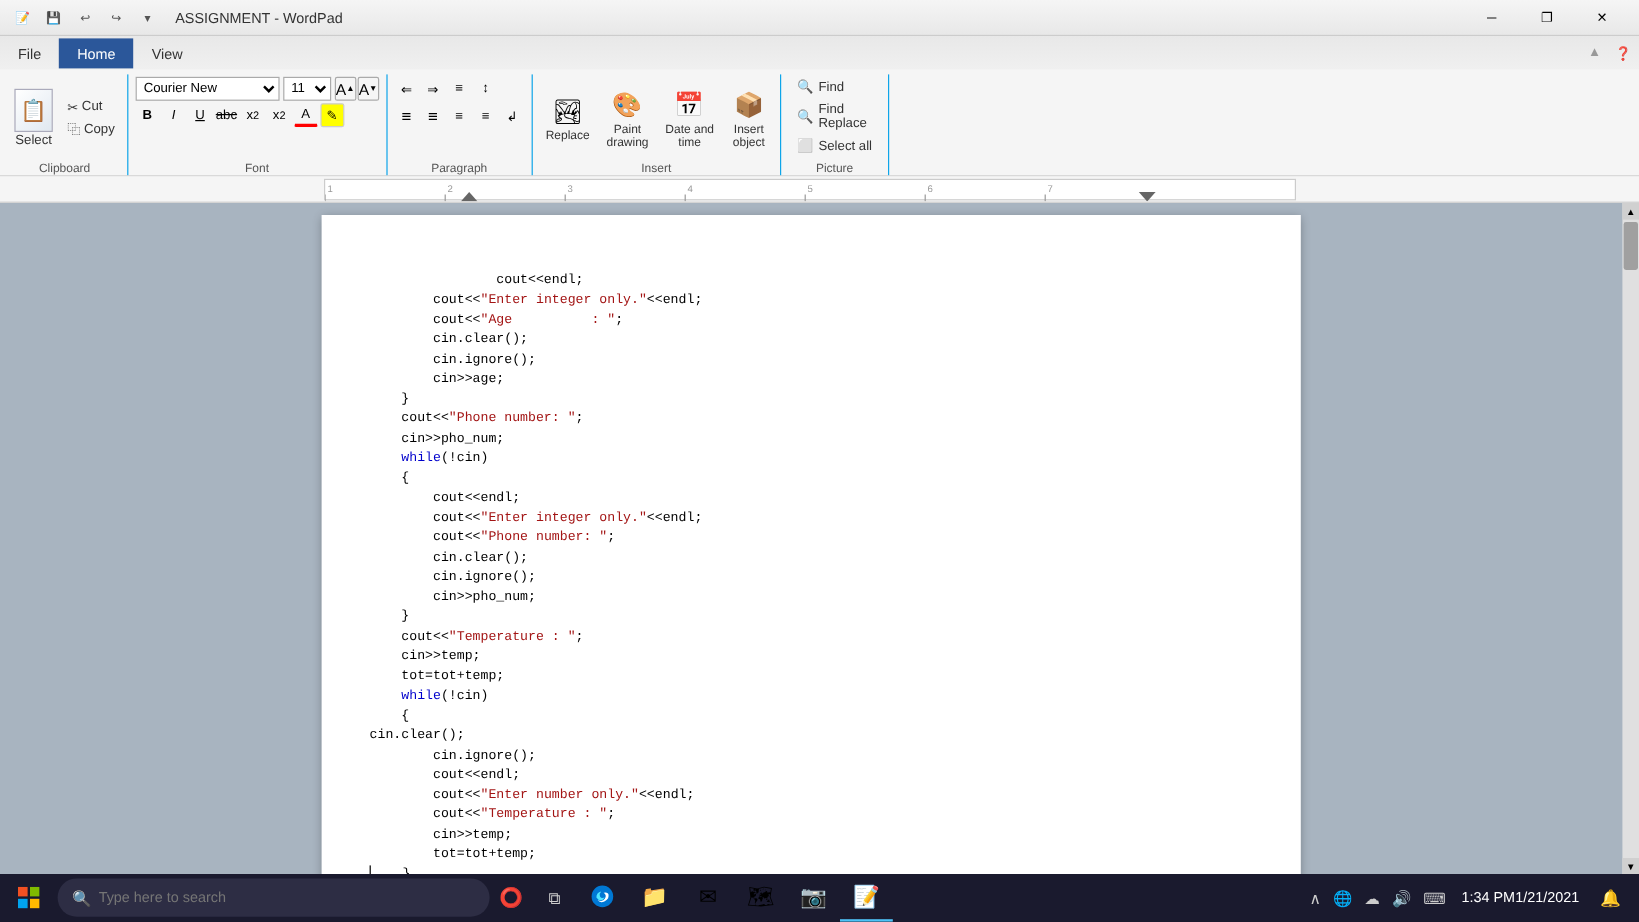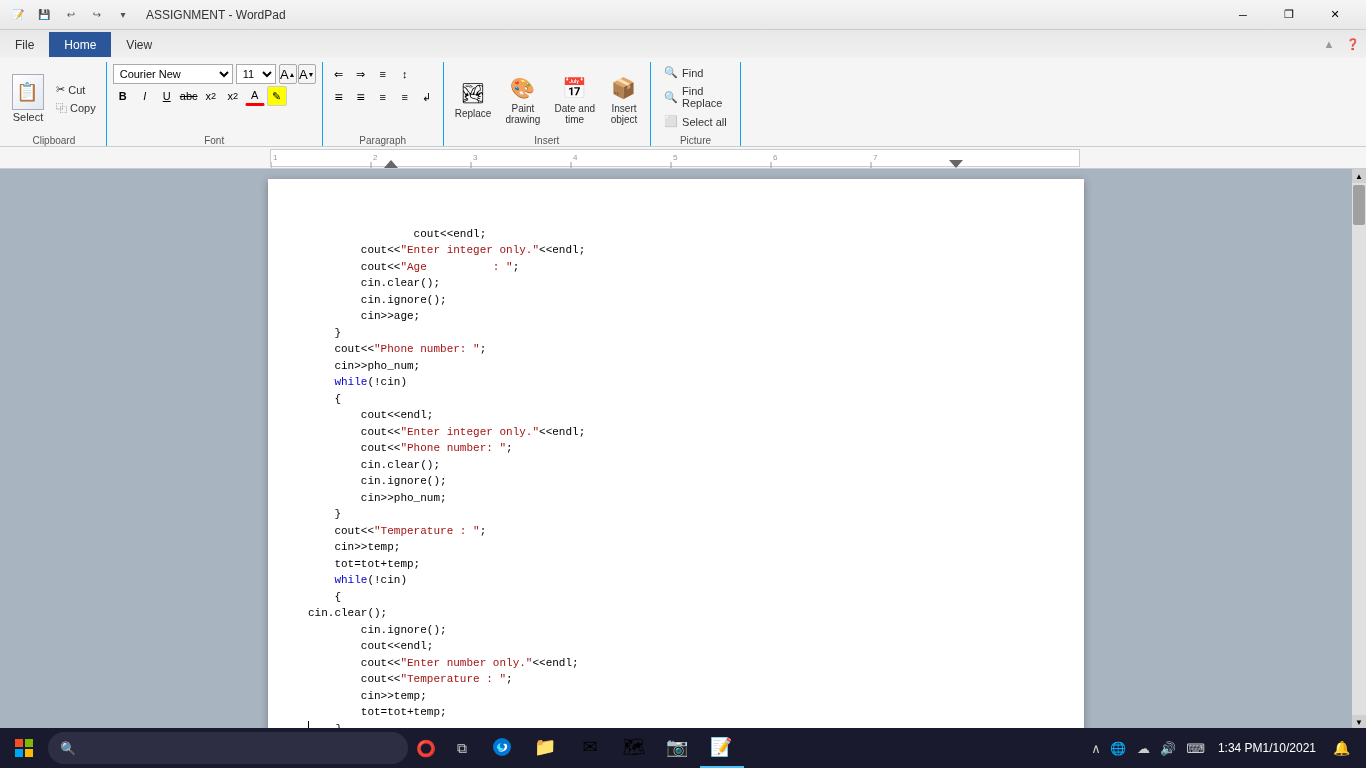--- a/index.html
+++ b/index.html
@@ -746,20 +746,21 @@
   <div id="start-btn">
     <svg width="18" height="18" viewBox="0 0 18 18">
       <rect x="0" y="0" width="8" height="8" fill="#f25022"></rect>
       <rect x="10" y="0" width="8" height="8" fill="#7fba00"></rect>
       <rect x="0" y="10" width="8" height="8" fill="#00a4ef"></rect>
       <rect x="10" y="10" width="8" height="8" fill="#ffb900"></rect>
     </svg>
   </div>
   <div id="search-bar">
     <span id="search-icon-task">🔍</span>
+    <input type="text" placeholder="Type here to search" style="">
   </div>
   <div id="cortana-btn">⭕</div>
   <div id="task-view-btn">⧉</div>
 
   <div class="taskbar-app">
     <svg width="20" height="20" viewBox="0 0 20 20">
       <circle cx="10" cy="10" r="9" fill="#0078d4"></circle>
       <path d="M15,8 Q16,12 12,14 Q8,16 6,13 Q10,15 12,12 Q14,9 11,7 Q14,6 15,8Z" fill="white"></path>
       <path d="M5,11 Q5,7 9,6 Q7,8 8,10 Q9,12 12,11 Q10,14 7,13 Z" fill="#50e6ff"></path>
     </svg>
@@ -771,17 +772,17 @@
   <div class="taskbar-app active" style="font-size:18px;">📝</div>
 
   <div id="taskbar-right">
     <span class="tray-icon">∧</span>
     <span class="tray-icon">🌐</span>
     <span class="tray-icon">☁</span>
     <span class="tray-icon">🔊</span>
     <span class="tray-icon">⌨</span>
     <div id="clock">
       <span id="clock-time">1:34 PM</span>
-      <span id="clock-date">1/10/2021</span>
+      <span id="clock-date">1/21/2021</span>
     </div>
     <div id="notification-btn">🔔</div>
   </div>
 </div>
 
 </body></html>

